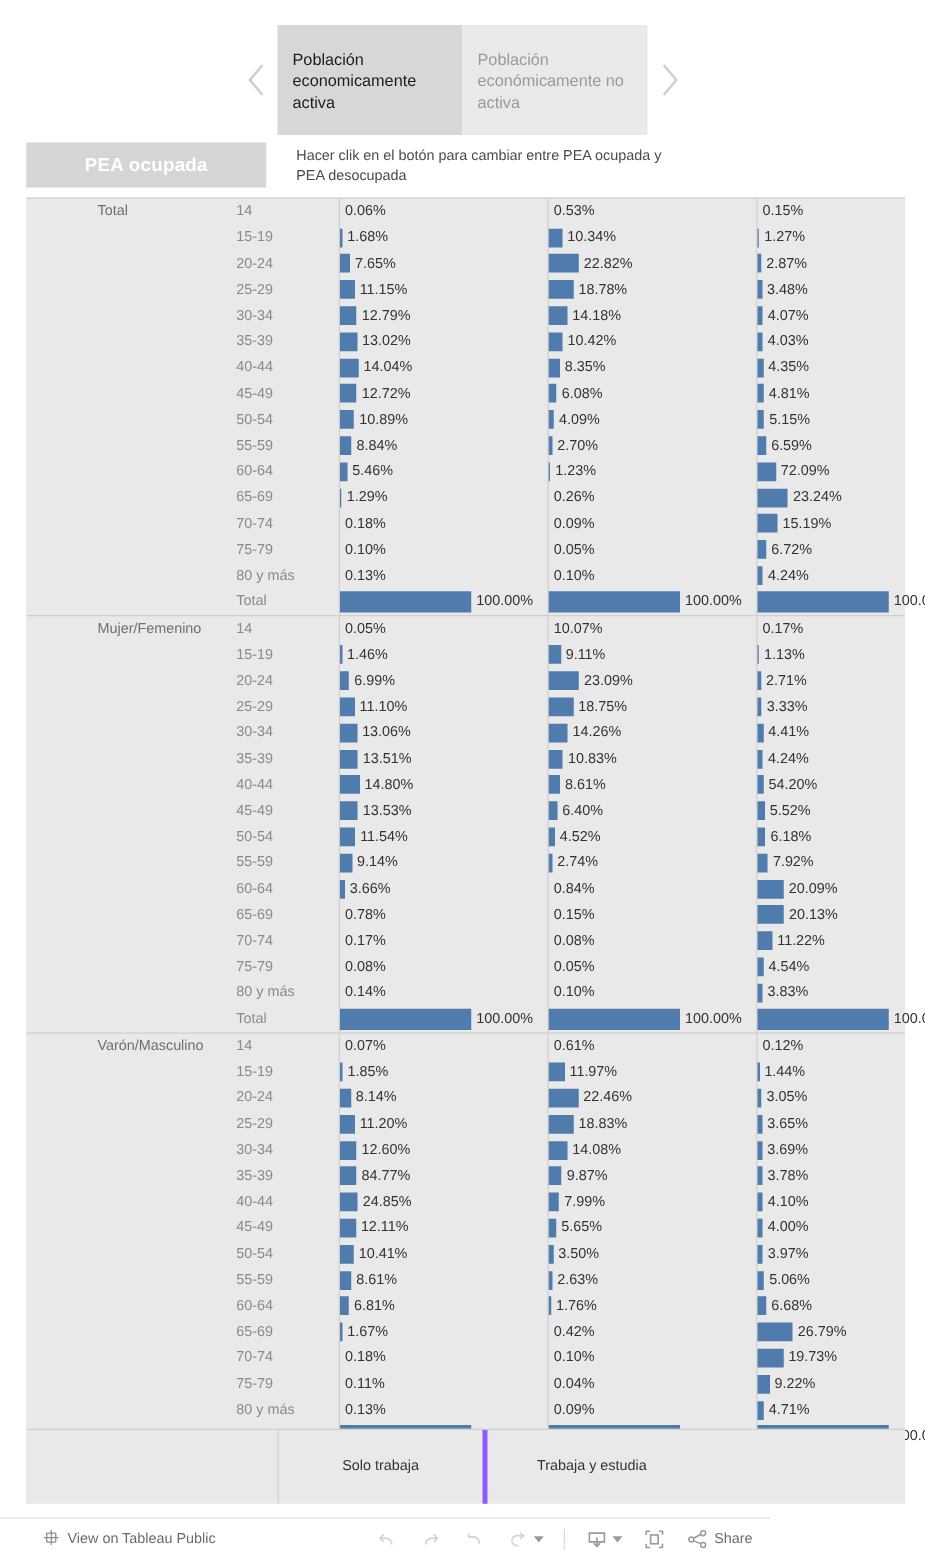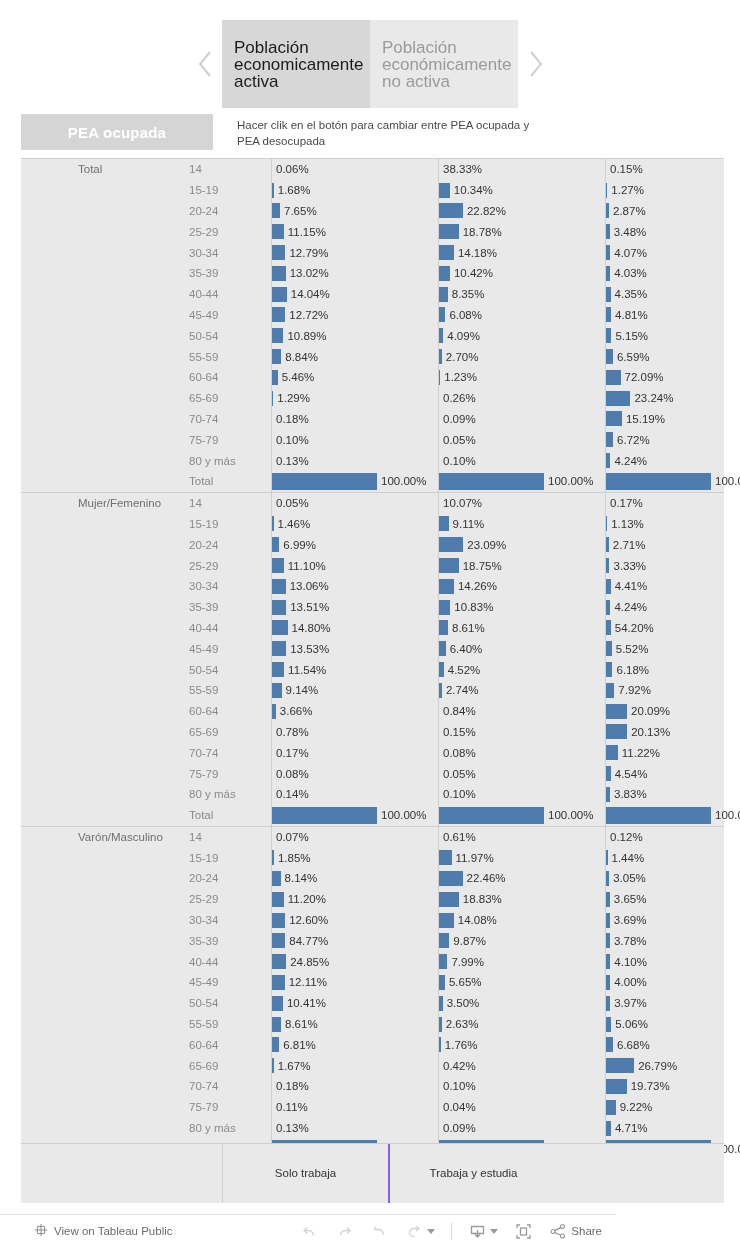--- a/index.html
+++ b/index.html
@@ -20,21 +20,21 @@
   .story-arrow {
     width: 34px; height: 60px; flex: 0 0 34px;
     display: flex; align-items: center; justify-content: center;
     color: #cfcfcf; font-size: 30px; font-weight: 300;
     line-height: 1; user-select: none;
   }
   .story-arrow svg { display: block; }
   .story-tab {
     width: 148px; height: 88px;
     padding: 10px 12px 10px 12px;
-    font-size: 17px; line-height: 17px;
+    font-size: 13px; line-height: 17px;
     display: flex; flex-direction: column; justify-content: center;
   }
   .story-tab.active { background: #d7d7d7; color: #1c1c1c; }
   .story-tab.inactive { background: #e9e9e9; color: #9a9a9a; }
 
   
   .pea-row {
     position: absolute; left: 21px; top: 114px;
     width: 700px; height: 40px;
   }
@@ -108,21 +108,21 @@
     width: 703px; height: 60px;
     display: flex; border-top: 1px solid #cfcfcf;
     background: #e9e9e9;
   }
   .colhead-spacer { flex: 0 0 202px; width: 202px; border-right: 1px solid #cfcfcf; }
   .colhead {
     flex: 0 0 167px; width: 167px;
     display: flex; align-items: center; justify-content: center;
     text-align: center; font-size: 11.5px; color: #333333;
     line-height: 15px; padding: 0 6px;
-    border-right: 2px solid #8b5cf6;
+    border-right: 4px solid #8b5cf6;
   }
   .colhead:last-child { border-right: none; }
 
   
   .toolbar {
     position: absolute; left: 0; bottom: 0;
     width: 616px; height: 33px;
     border-top: 1px solid #e0e0e0;
     background: #ffffff;
     display: flex; align-items: center;
@@ -176,21 +176,21 @@
       <div class="sex-block">
         <div class="row">
           <div class="col-sex">Total</div>
           <div class="col-age">14</div>
           <div class="mcol">
             <div class="bar" style="width: 0px;"></div>
             <div class="bar-label">0.06%</div>
           </div>
           <div class="mcol">
             <div class="bar" style="width: 0px;"></div>
-            <div class="bar-label">38.33%</div>
+            <div class="bar-label">0.53%</div>
           </div>
           <div class="mcol">
             <div class="bar" style="width: 0px;"></div>
             <div class="bar-label">0.15%</div>
           </div>
         </div>
         <div class="row">
           <div class="col-sex"></div>
           <div class="col-age">15-19</div>
           <div class="mcol">

